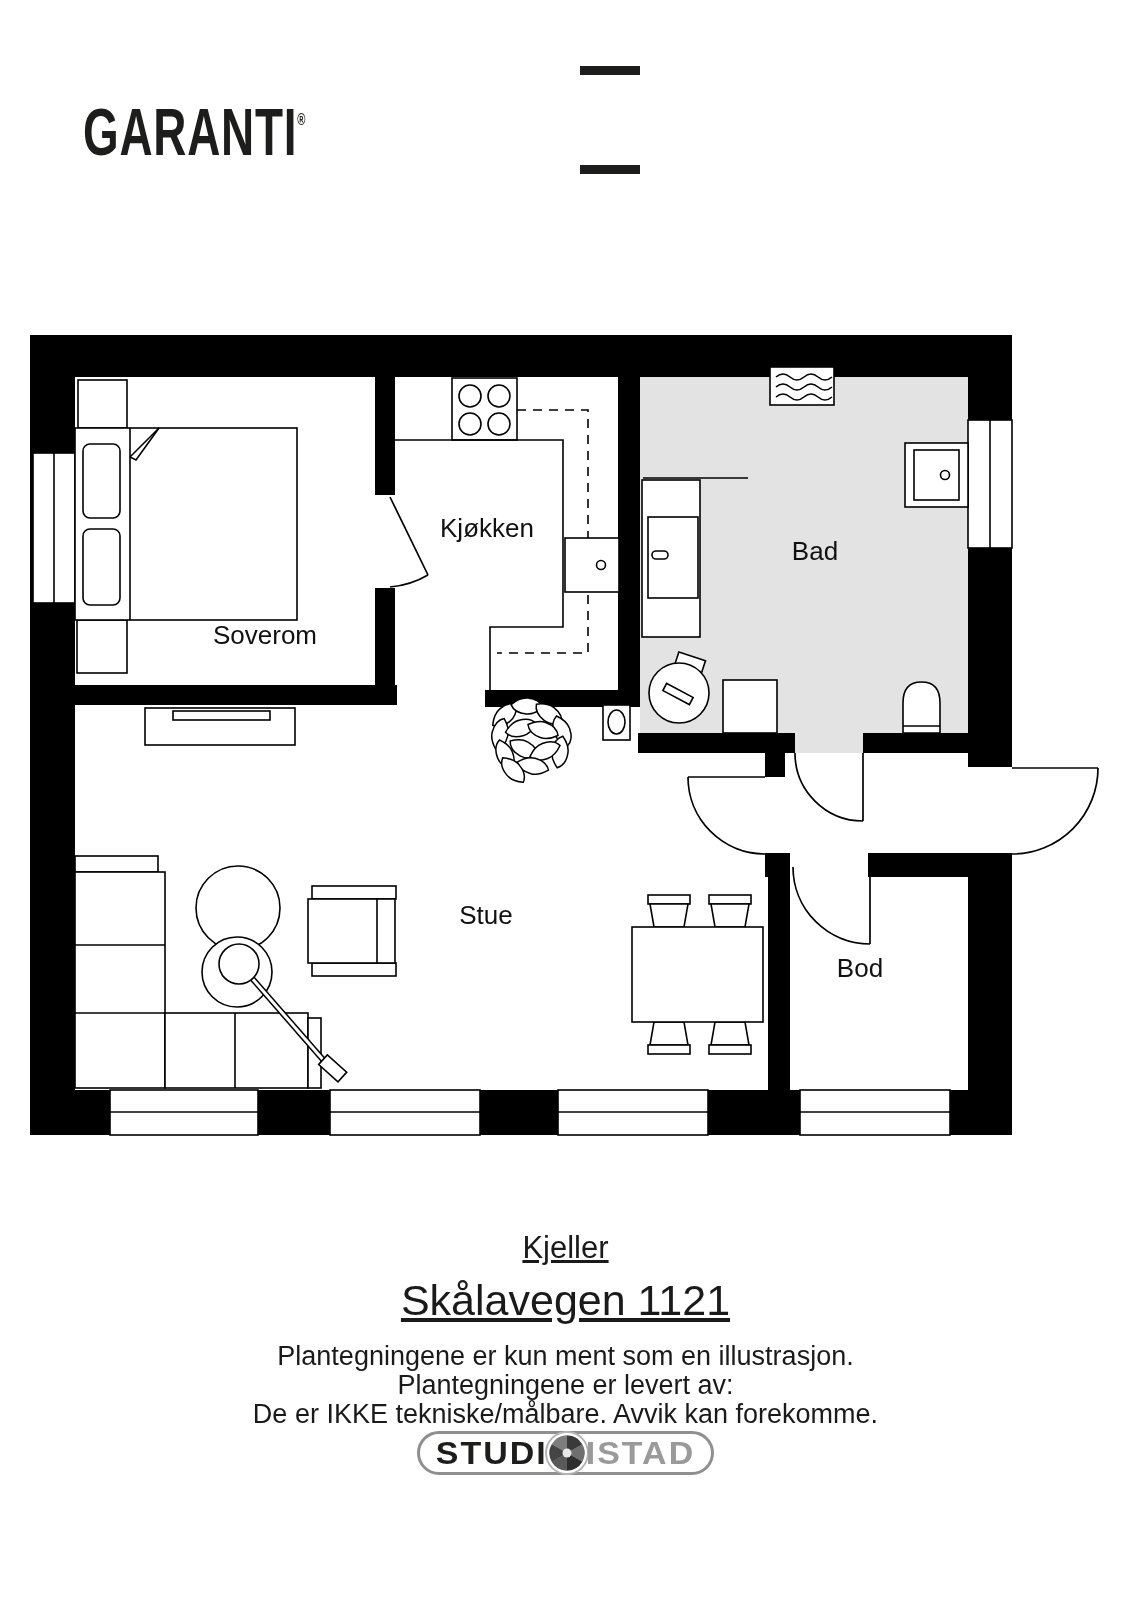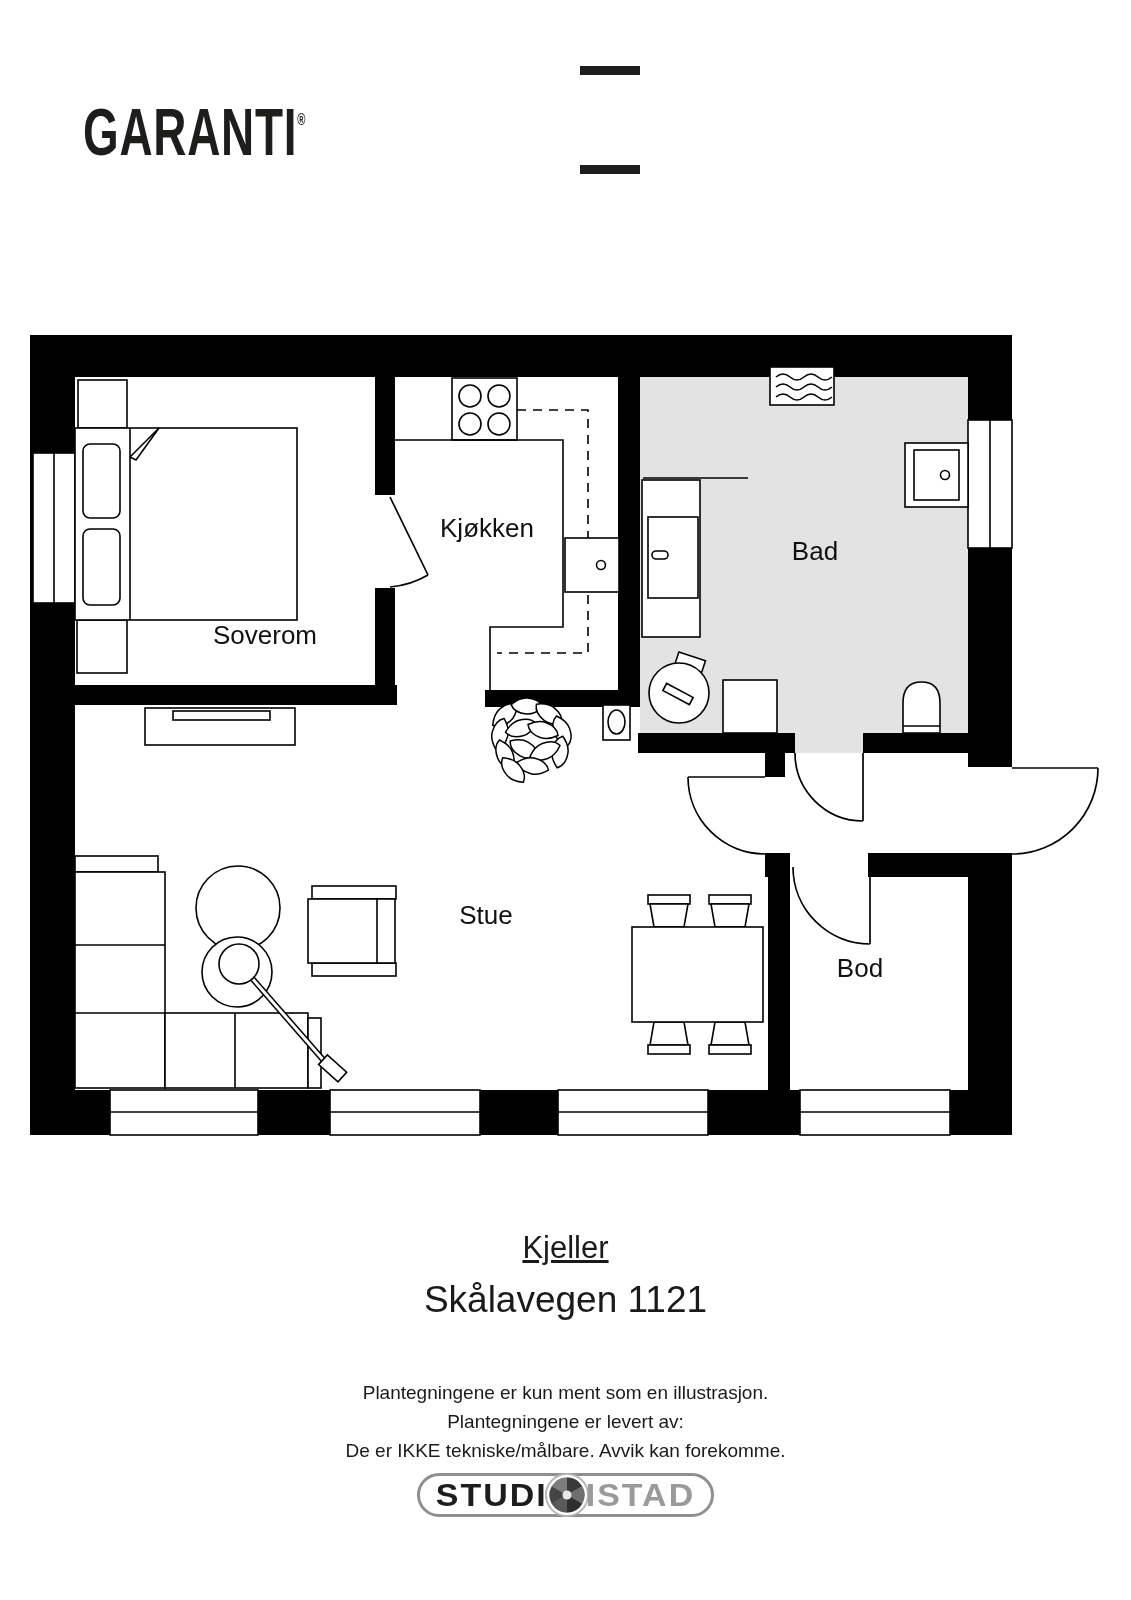--- a/index.html
+++ b/index.html
@@ -12,23 +12,23 @@
   .brand-bar.bottom{margin-top:16px;}
   .brand-word-wrap{margin-top:22px;height:52px;line-height:46px;}
   .brand-word{display:inline-block;font-size:62px;font-weight:700;letter-spacing:1px;color:#1d1d1b;transform:scale(0.74,1.08);transform-origin:center;white-space:nowrap;}
   .brand-reg{font-size:15px;font-weight:700;vertical-align:28px;letter-spacing:0;}
   
   svg text{font-family:"Liberation Sans",sans-serif;}
   .room-label{font-size:26px;fill:#111;}
   
   .footer{position:absolute;top:1230px;left:0;width:100%;text-align:center;}
   .floor-label{font-size:31px;line-height:36px;text-decoration:underline;}
-  .address{font-size:37px;line-height:52px;margin-top:8px;}
-  .disclaimer{margin-top:52px;font-size:19px;line-height:29px;}
-  .provider-logo{display:inline-flex;align-items:center;justify-content:center;margin-top:8px;height:38px;
+  .address{font-size:43px;line-height:52px;margin-top:8px;text-decoration:underline;}
+  .disclaimer{margin-top:16px;font-size:27px;line-height:29px;}
+  .provider-logo{display:inline-flex;align-items:center;justify-content:center;margin-top:2px;height:38px;
      border:3px solid #8f8f8f;border-radius:40px;padding:0 16px;background:#fff;}
   .provider-part{font-size:34px;font-weight:700;letter-spacing:2px;line-height:34px;transform:scaleY(0.92);}
   .provider-part.p1{color:#1d1d1b;}
   .provider-part.p2{color:#9a9a9a;}
   .aperture{width:44px;height:44px;margin:0 -3px;position:relative;top:0;}
 </style>
 </head>
 <body>
 
 <div class="brand">

